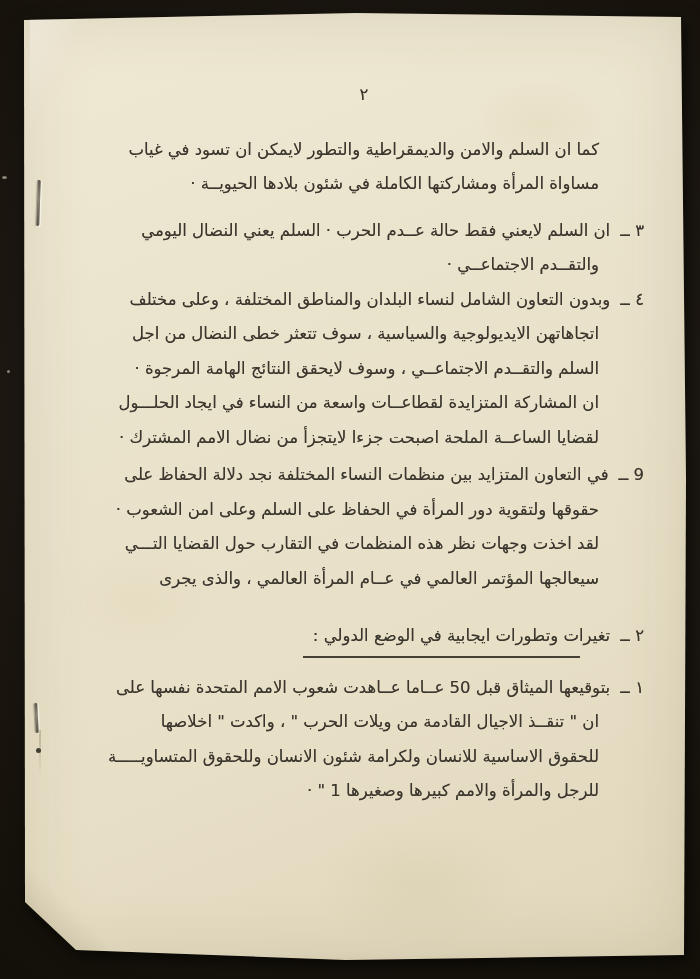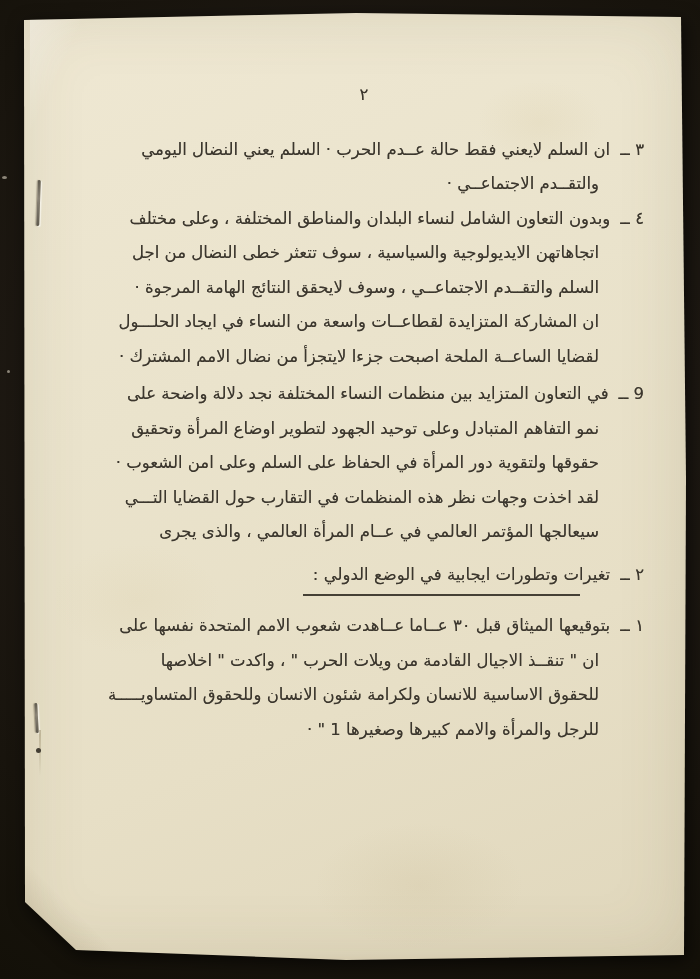--- a/index.html
+++ b/index.html
@@ -61,21 +61,21 @@
     font-size:16.5px;line-height:34.5px;
     text-shadow:0 0 0.5px rgba(59,54,45,0.55);
   }
   .line{white-space:nowrap;}
   .page-number{text-align:center;margin-bottom:20px;}
   .para .ind{margin-right:45px;}
   .para.cont .line{margin-right:45px;}
   .num{display:inline-block;margin-left:10px;}
   .p3{margin-top:12px;}
   .p5{margin-top:3px;}
-  .heading-row{margin-top:8px;margin-bottom:13px;}
+  .heading-row{margin-top:23px;margin-bottom:13px;}
   .heading-text{
     display:inline-block;
     padding:0 0 4px 10px;
     background:linear-gradient(#454035,#454035) no-repeat left bottom / calc(100% - 30px) 2px;
   }
 </style>
 </head>
 <body>
 
 <div class="scene">
@@ -88,48 +88,51 @@
       <div class="fold"></div>
       <div class="staple top"></div>
       <div class="staple bottom"></div>
       <div class="crease-staple"></div>
       <div class="ink-dot"></div>
 
       <div class="content" dir="rtl">
 
         <div class="page-number">٢</div>
 
+        <div class="para cont">
+          <div class="line">كما ان السلم والامن والديمقراطية والتطور لايمكن ان تسود في غياب</div>
+          <div class="line">مساواة المرأة ومشاركتها الكاملة في شئون بلادها الحيويــة ·</div>
+        </div>
 
         <div class="para p3">
           <div class="line"><span class="num">٣ ــ</span><span>ان السلم لايعني فقط حالة عــدم الحرب · السلم يعني النضال اليومي</span></div>
           <div class="line ind">والتقــدم الاجتماعــي ·</div>
         </div>
 
         <div class="para p4">
           <div class="line"><span class="num">٤ ــ</span><span>وبدون التعاون الشامل لنساء البلدان والمناطق المختلفة ، وعلى مختلف</span></div>
           <div class="line ind">اتجاهاتهن الايديولوجية والسياسية ، سوف تتعثر خطى النضال من اجل</div>
           <div class="line ind">السلم والتقــدم الاجتماعــي ، وسوف لايحقق النتائج الهامة المرجوة ·</div>
           <div class="line ind">ان المشاركة المتزايدة لقطاعــات واسعة من النساء في ايجاد الحلـــول</div>
           <div class="line ind">لقضايا الساعــة الملحة اصبحت جزءا لايتجزأ من نضال الامم المشترك ·</div>
         </div>
 
         <div class="para p5">
-          <div class="line"><span class="num">9 ــ</span><span>في التعاون المتزايد بين منظمات النساء المختلفة نجد دلالة واضحة على</span></div>
-          <div class="line ind">نمو التفاهم المتبادل وعلى توحيد الجهود لتطوير اوضاع المرأة وتحقيق</div>
+          <div class="line"><span class="num">9 ــ</span><span>في التعاون المتزايد بين منظمات النساء المختلفة نجد دلالة الحفاظ على</span></div>
           <div class="line ind">حقوقها ولتقوية دور المرأة في الحفاظ على السلم وعلى امن الشعوب ·</div>
           <div class="line ind">لقد اخذت وجهات نظر هذه المنظمات في التقارب حول القضايا التـــي</div>
           <div class="line ind">سيعالجها المؤتمر العالمي في عــام المرأة العالمي ، والذى يجرى</div>
         </div>
 
         <div class="heading-row">
           <span class="num">٢ ــ</span><span class="heading-text">تغيرات وتطورات ايجابية في الوضع الدولي :</span>
         </div>
 
         <div class="para p1">
-          <div class="line"><span class="num">١ ــ</span><span>بتوقيعها الميثاق قبل ٣٠ عــاما عــاهدت شعوب الامم المتحدة نفسها على</span></div>
+          <div class="line"><span class="num">١ ــ</span><span>بتوقيعها الميثاق قبل 50 عــاما عــاهدت شعوب الامم المتحدة نفسها على</span></div>
           <div class="line ind">ان " تنقــذ الاجيال القادمة من ويلات الحرب " ، واكدت " اخلاصها</div>
           <div class="line ind">للحقوق الاساسية للانسان ولكرامة شئون الانسان وللحقوق المتساويـــــة</div>
           <div class="line ind">للرجل والمرأة والامم كبيرها وصغيرها 1 " ·</div>
         </div>
 
       </div>
     </div>
   </div>
 </div>
 

